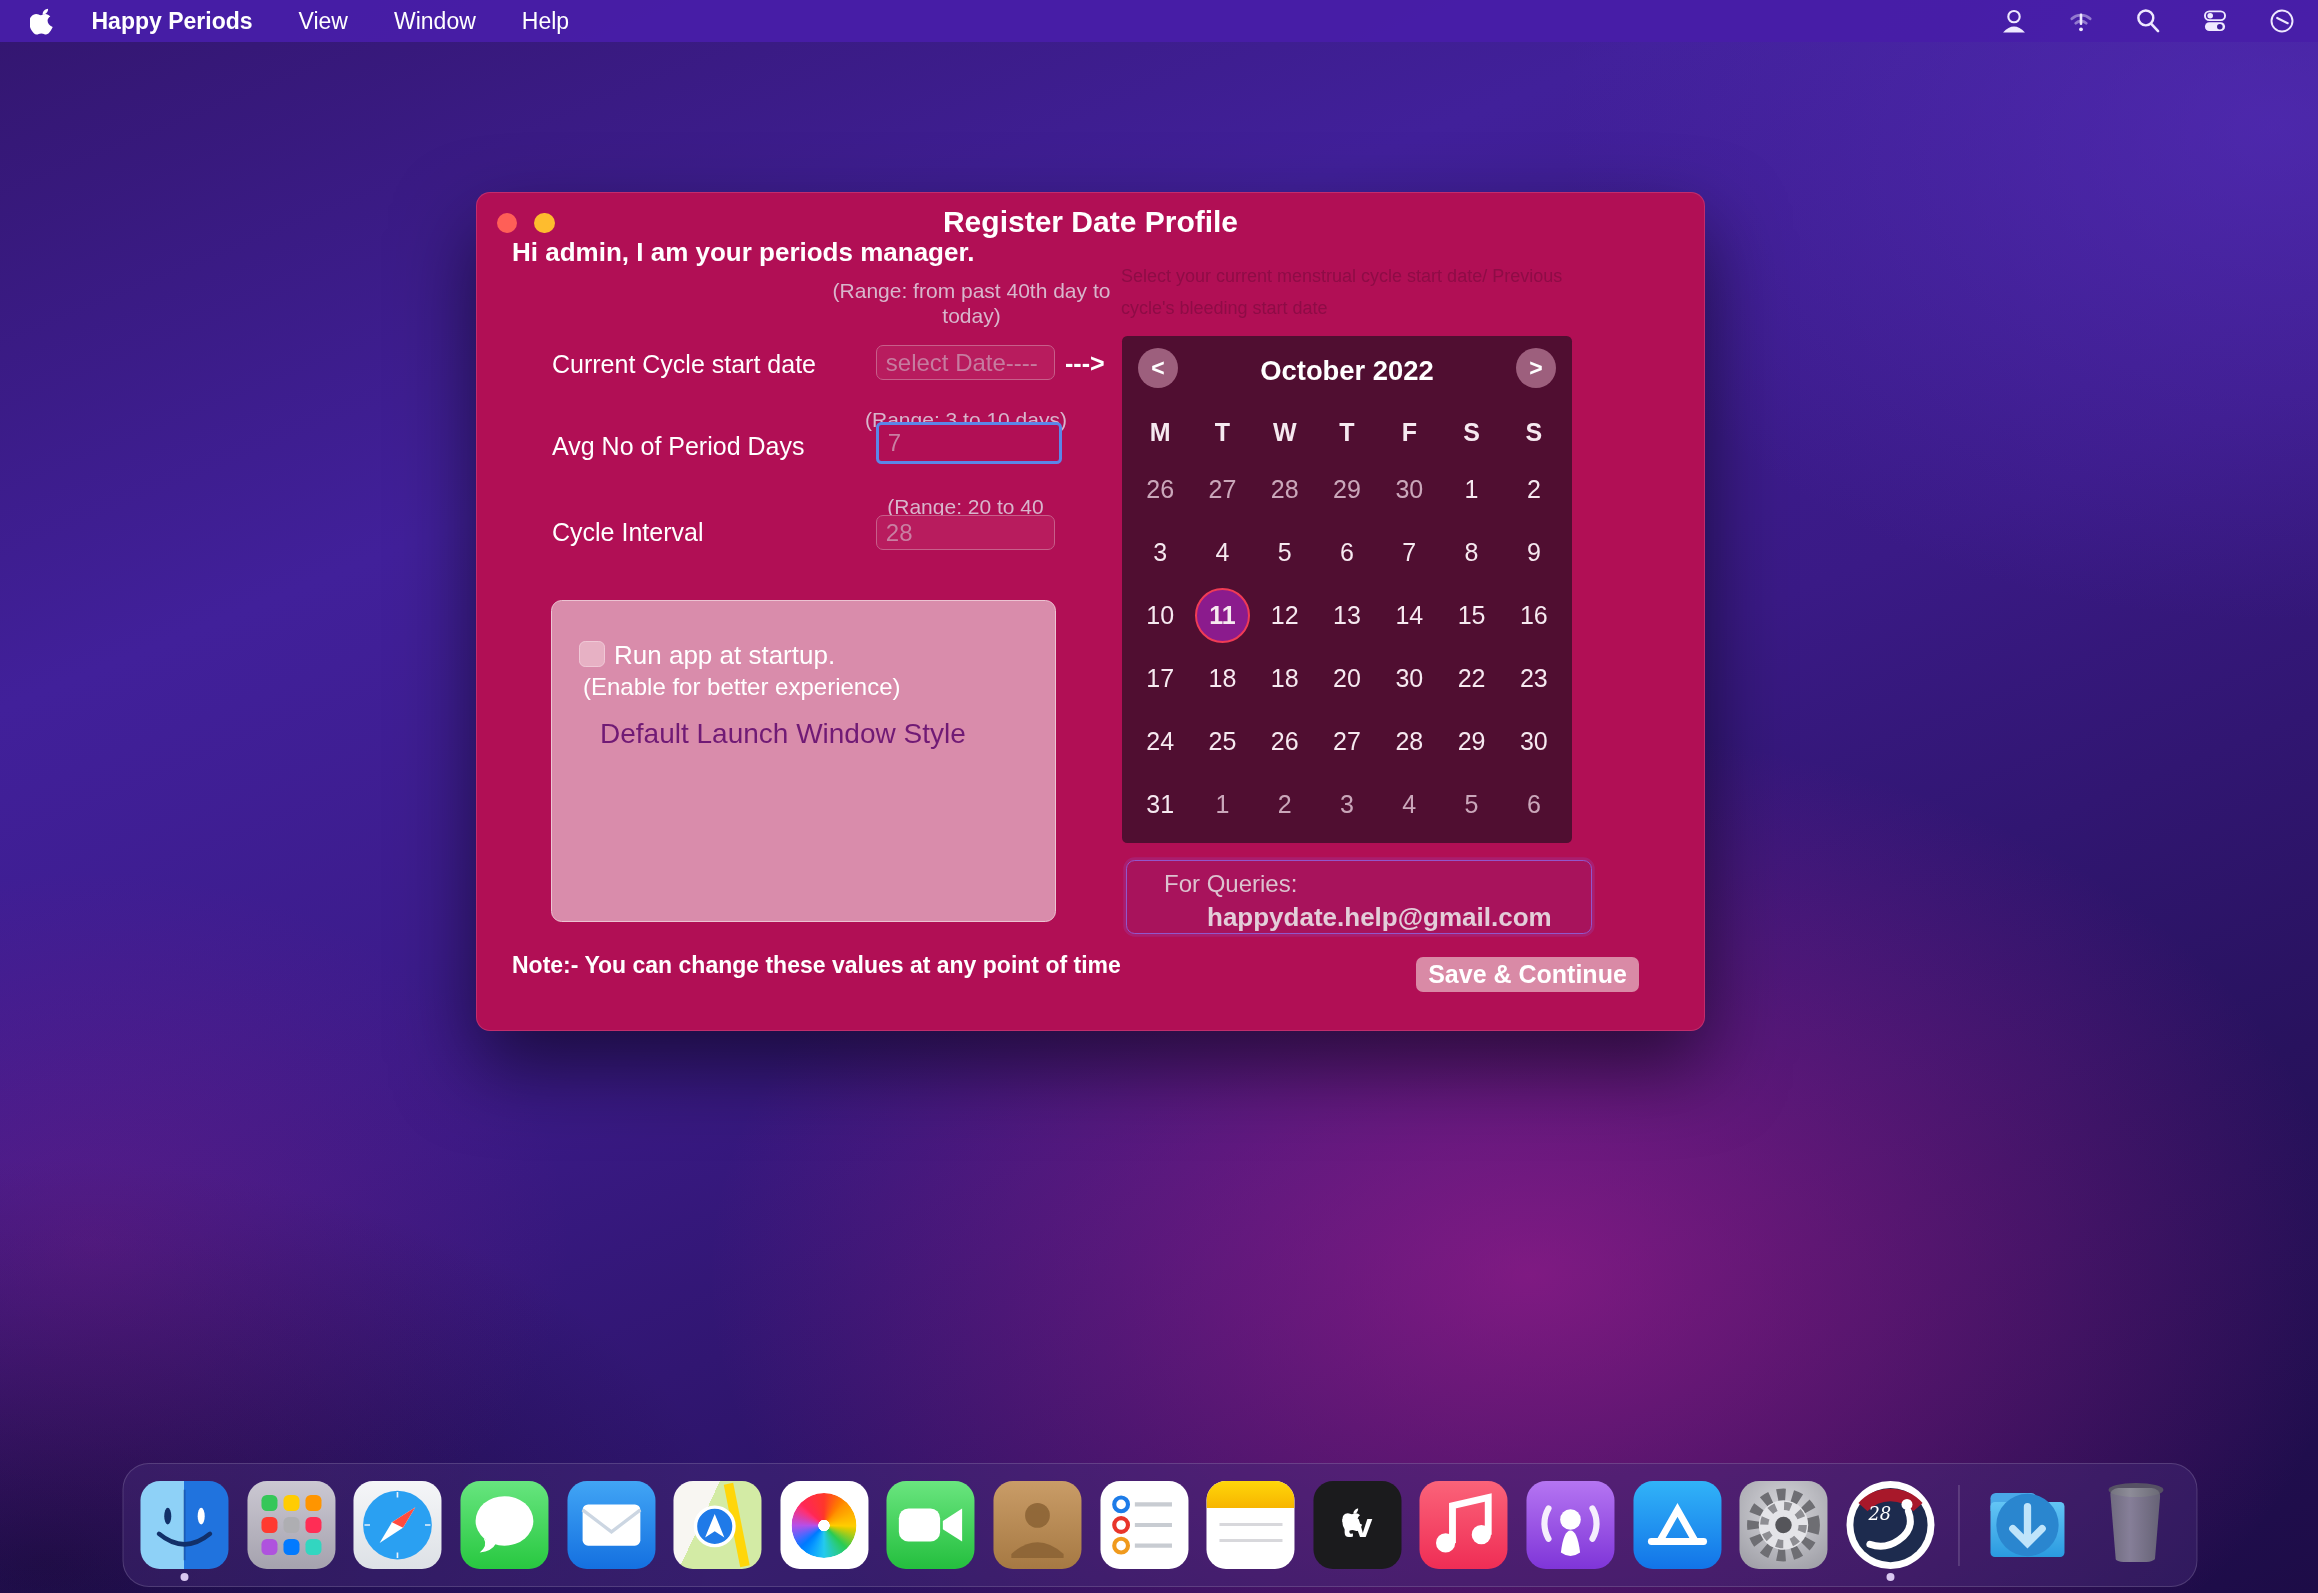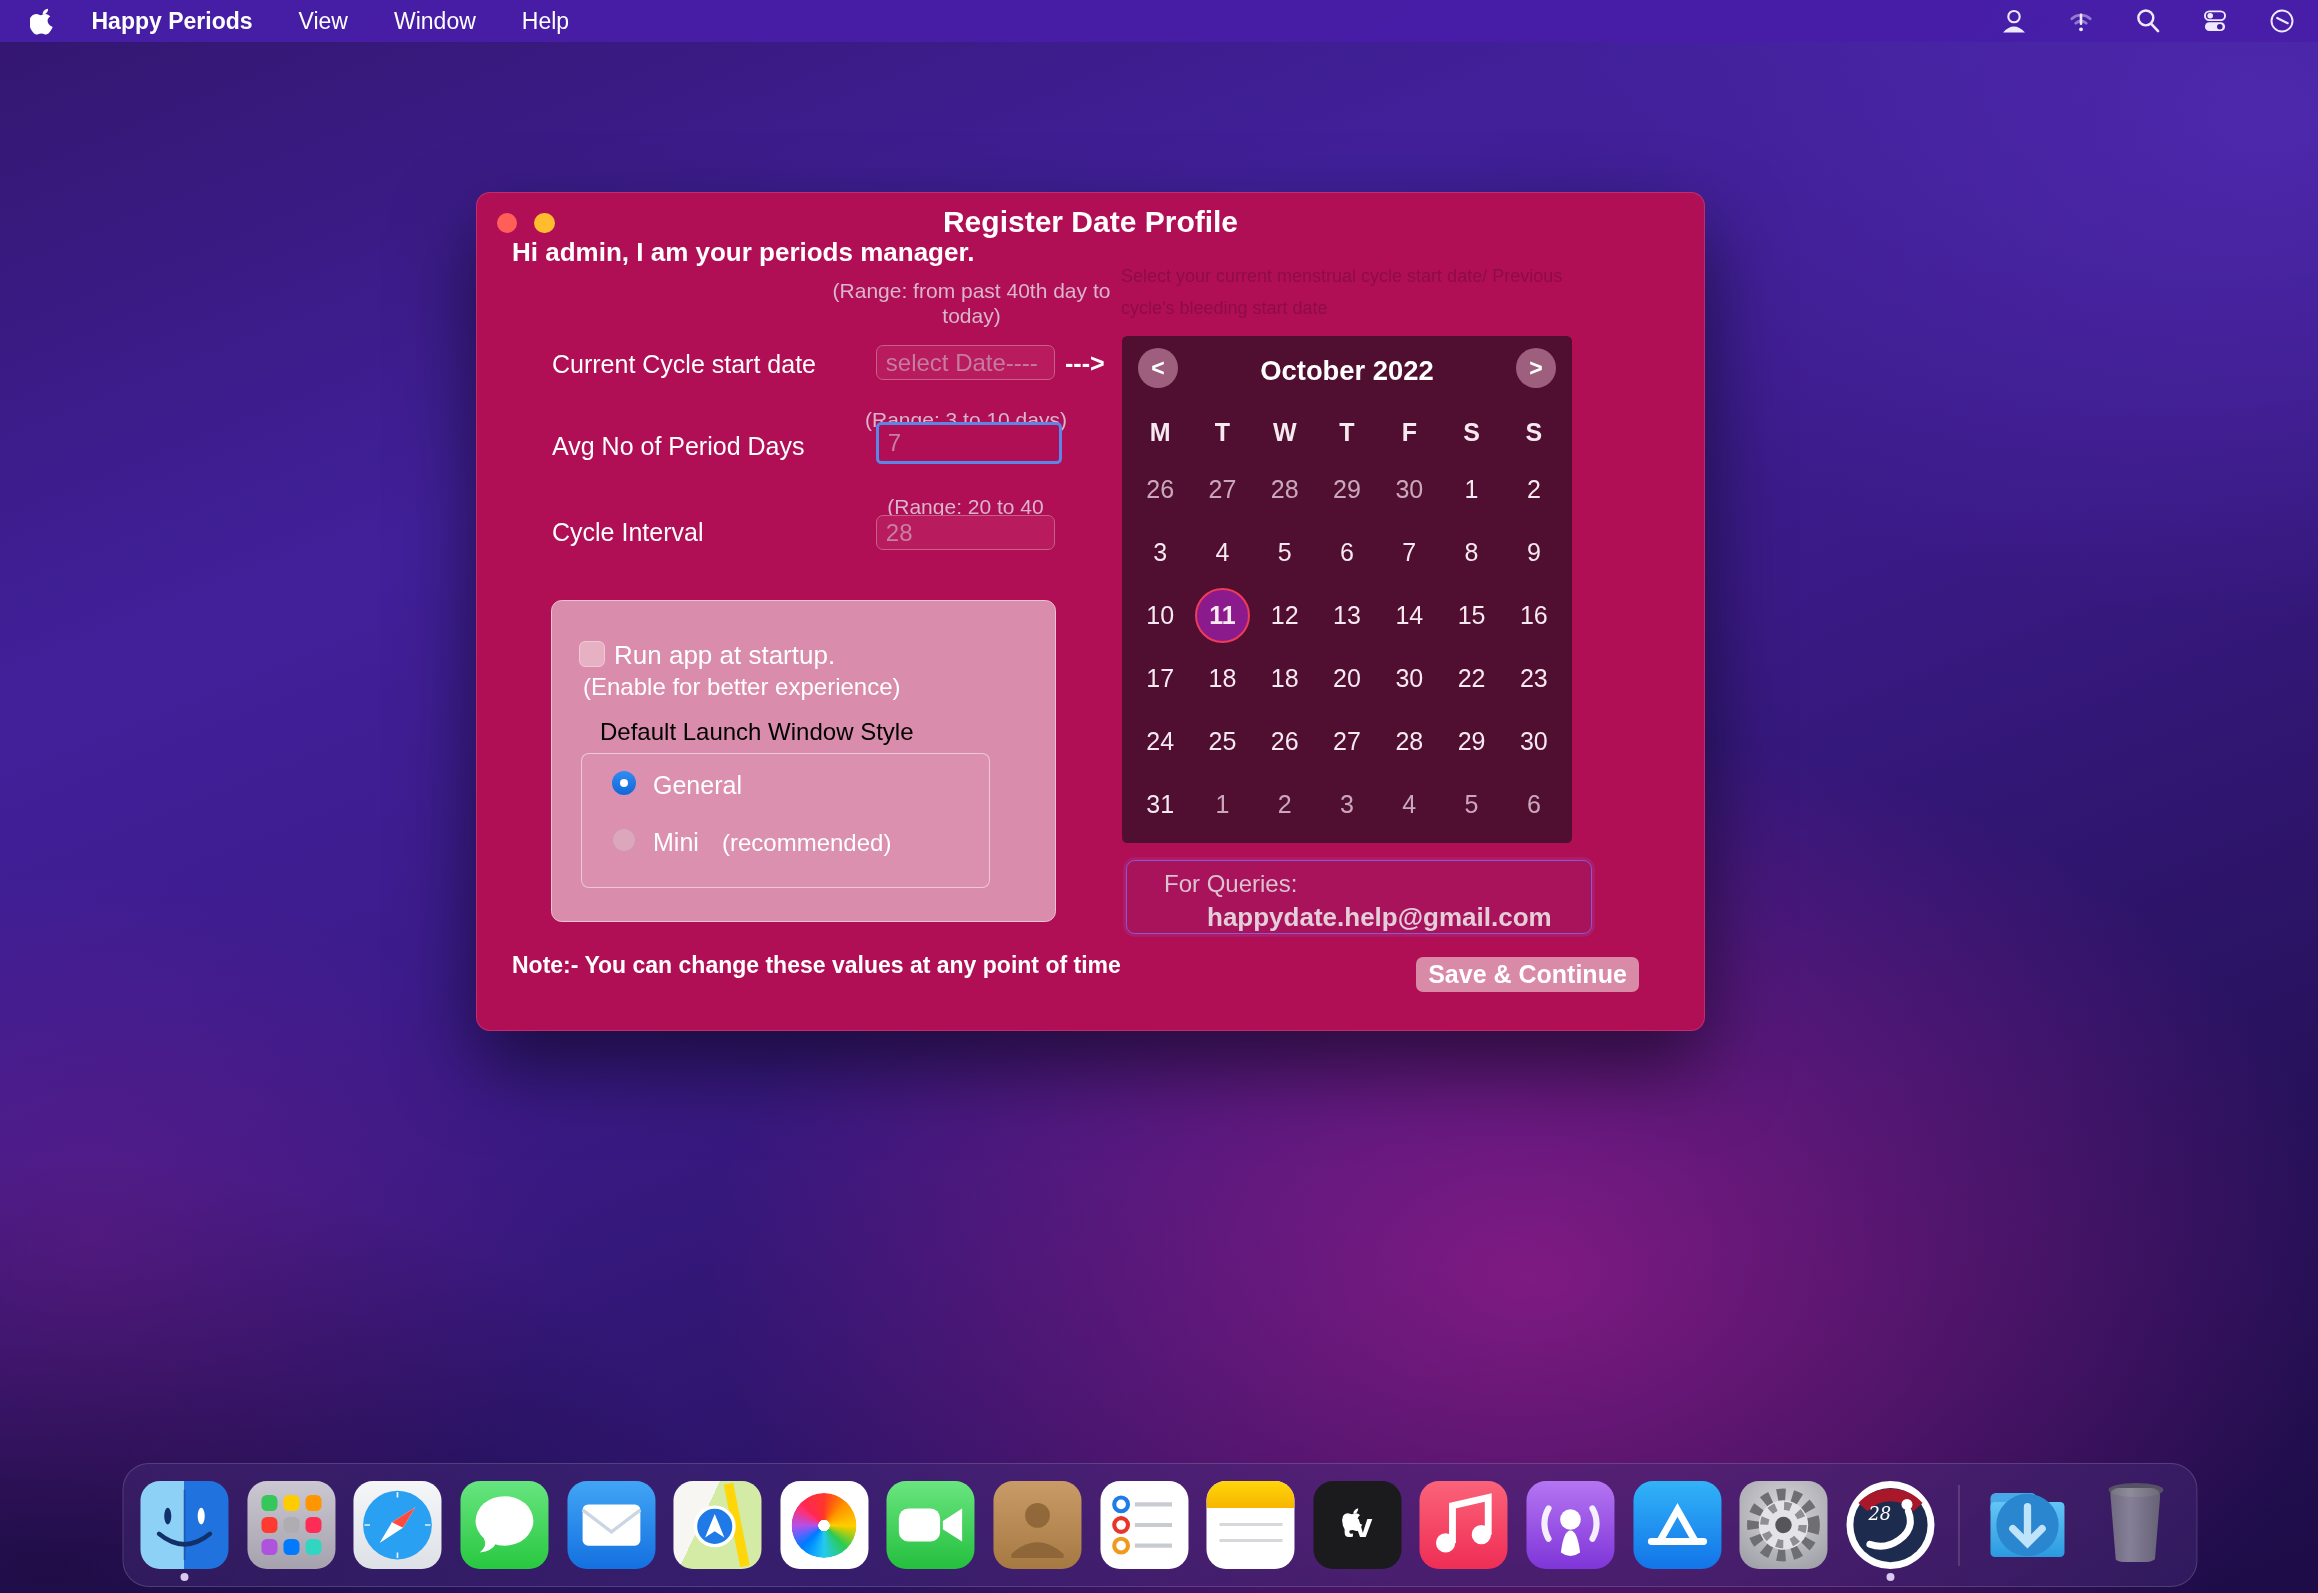--- a/index.html
+++ b/index.html
@@ -64,21 +64,21 @@
   .inp3{top:322px;width:179px;height:35px;}
   .arrow{position:absolute;left:588px;top:156px;color:#fff;font-size:25px;font-weight:700;}
   
   .panel{
     position:absolute;left:74px;top:407px;width:505px;height:322px;
     background:#d98cab;border:1.3px solid #ecc3d2;border-radius:10.6px;box-sizing:border-box;
   }
   .cb{position:absolute;left:27.4px;top:40px;width:24px;height:24px;background:#e7b1c4;border:0.9px solid #f0c9d7;border-radius:6.2px;}
   .run-label{position:absolute;left:62px;top:39px;color:#fff;font-size:26px;font-weight:500;}
   .enable-note{position:absolute;left:31px;top:72px;color:#fff;font-size:24px;}
-  .style-label{position:absolute;left:48px;top:117px;color:#000000;font-size:24px;}
+  .style-label{position:absolute;left:48px;top:117px;color:#701a75;font-size:28px;}
   .radio-group{
     position:absolute;left:29px;top:152px;width:407px;height:133px;
     border:0.9px solid rgba(255,255,255,.5);border-radius:8px;background:rgba(255,255,255,.04);
   }
   .radio{position:absolute;width:24px;height:24px;border-radius:50%;}
   .radio.on{left:30px;top:17px;background:linear-gradient(#2f8df2,#1366d8);}
   .radio.on::after{content:"";position:absolute;left:8px;top:8px;width:8px;height:8px;border-radius:50%;background:#fff;}
   .radio.off{left:30px;top:74px;background:#dca7bd;border:0.9px solid #cf96af;box-sizing:border-box;}
   .rg-label{position:absolute;color:#fff;font-size:25px;}
   .rg-general{left:71px;top:17px;}
@@ -242,27 +242,20 @@
 
     <div class="hint hint3">(Range: 20 to 40 days)</div>
     <div class="f-label l3">Cycle Interval</div>
     <div class="inp inp3">28</div>
 
     <div class="panel">
       <span class="cb"></span>
       <span class="run-label">Run app at startup.</span>
       <span class="enable-note">(Enable for better experience)</span>
       <span class="style-label">Default Launch Window Style</span>
-      <div class="radio-group">
-        <span class="radio on"></span>
-        <span class="rg-label rg-general">General</span>
-        <span class="radio off"></span>
-        <span class="rg-label rg-mini">Mini</span>
-        <span class="rg-label rg-note">(recommended)</span>
-      </div>
     </div>
 
     <div class="note-line">Note:- You can change these values at any point of time</div>
 
     <div class="calendar">
       <div class="cal-nav cal-prev">&lt;</div>
       <div class="cal-title">October 2022</div>
       <div class="cal-nav cal-next">&gt;</div>
       <div class="cal-grid" id="cal-grid">
           <div class="cal-h">M</div>

